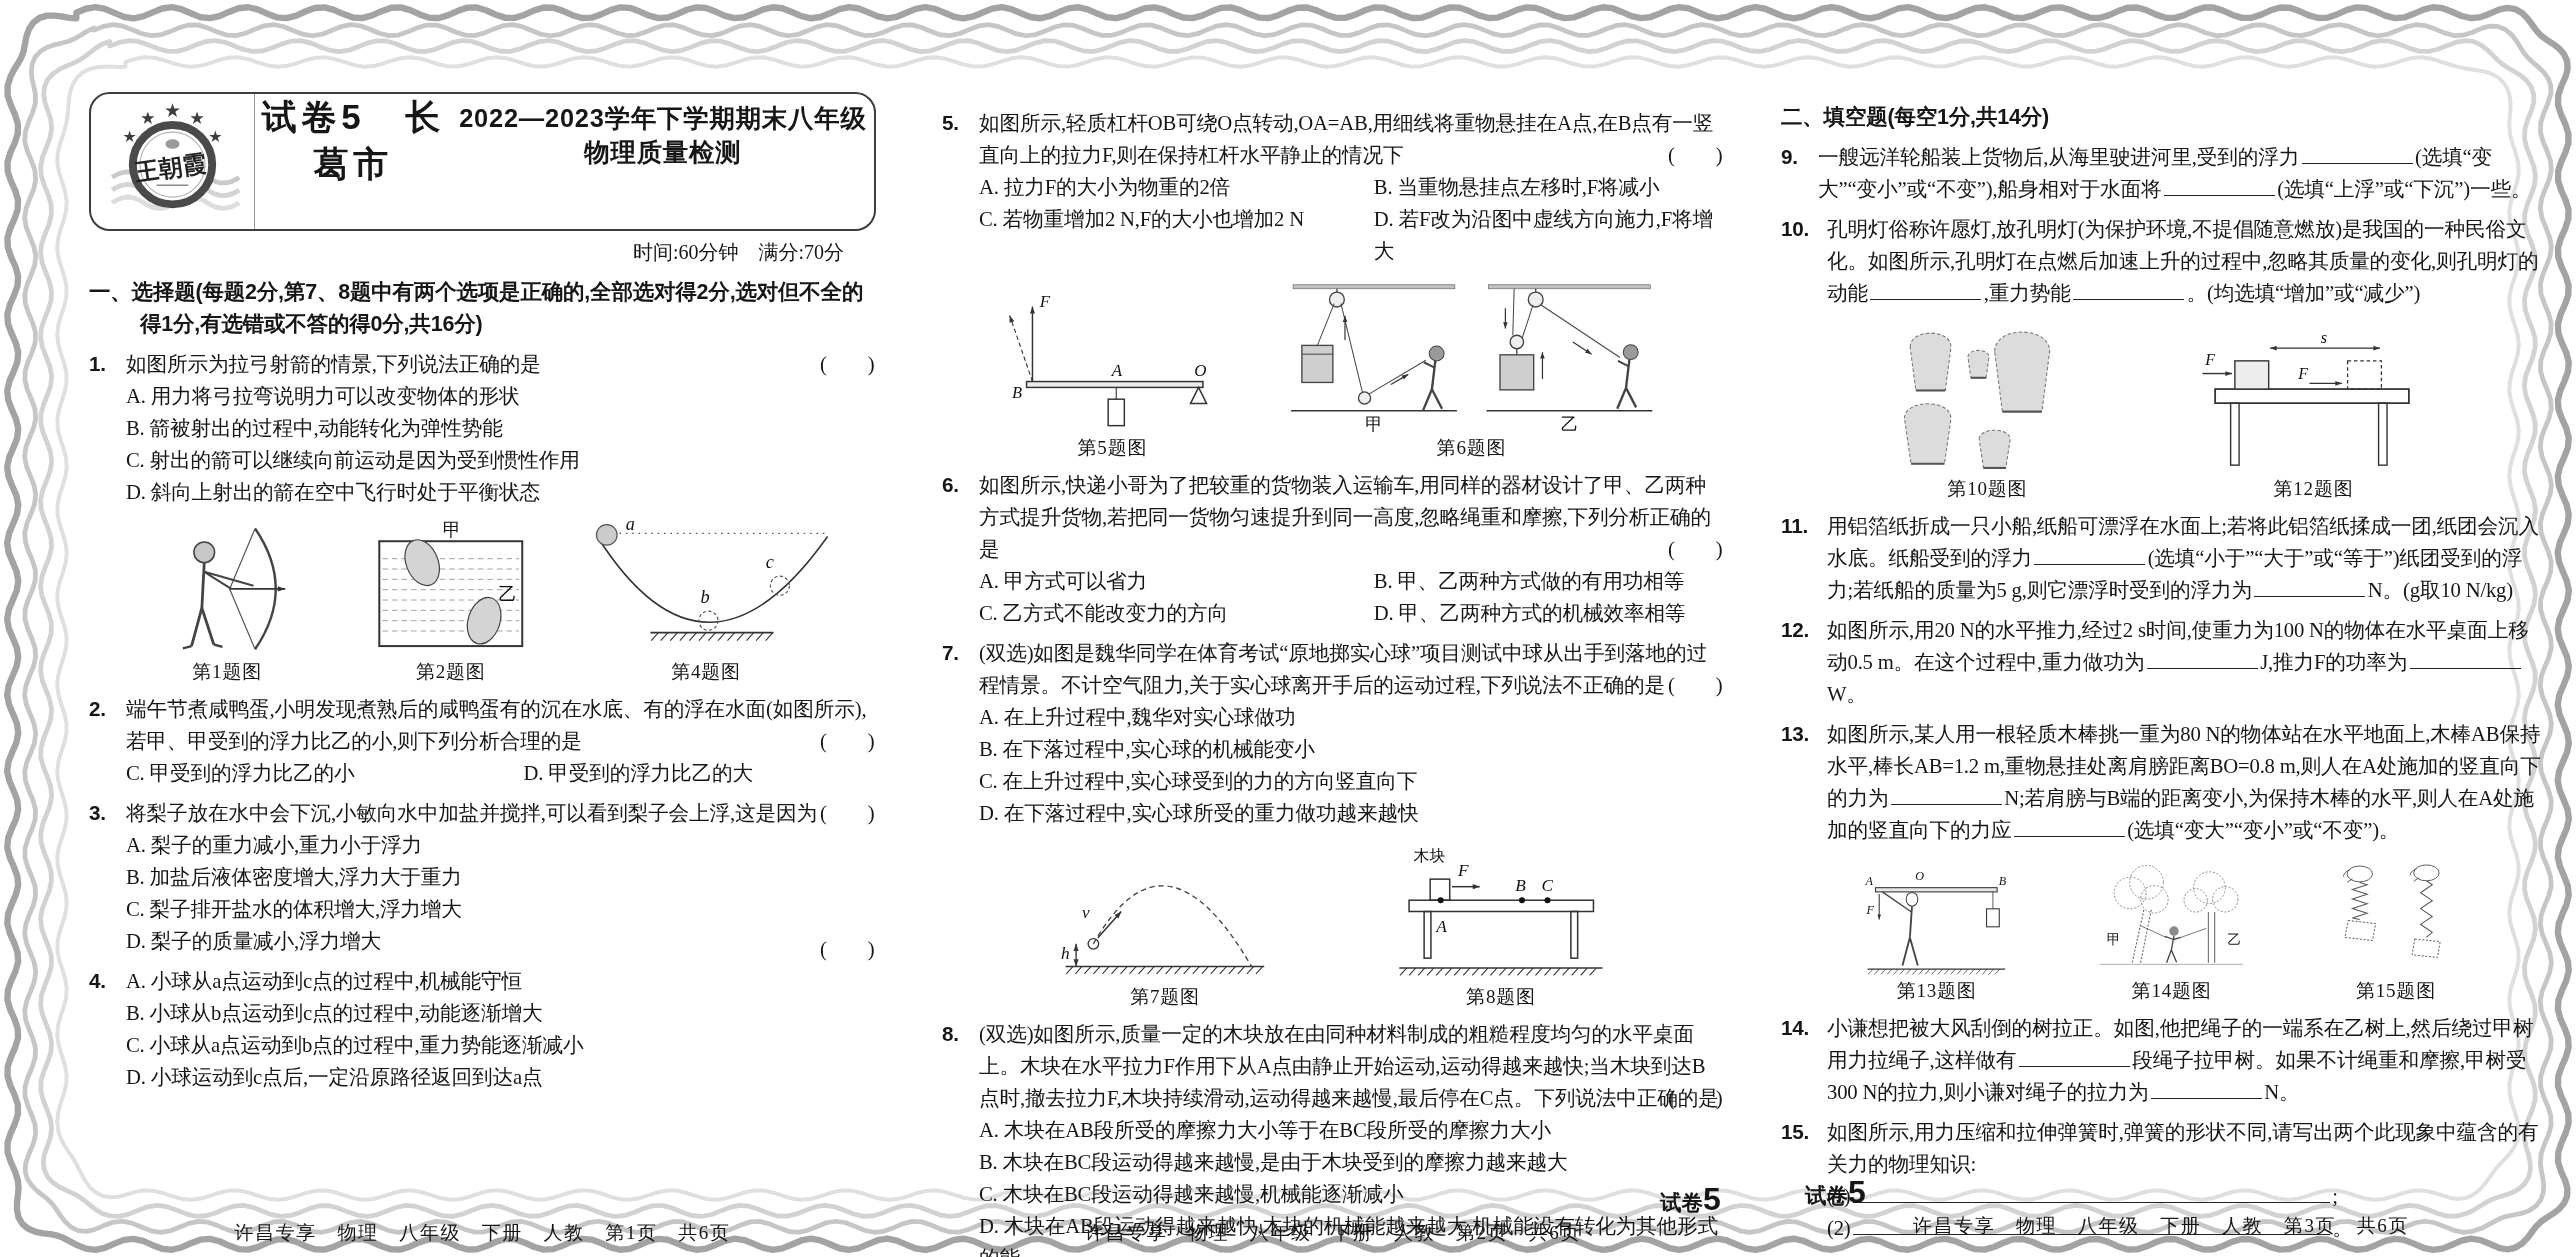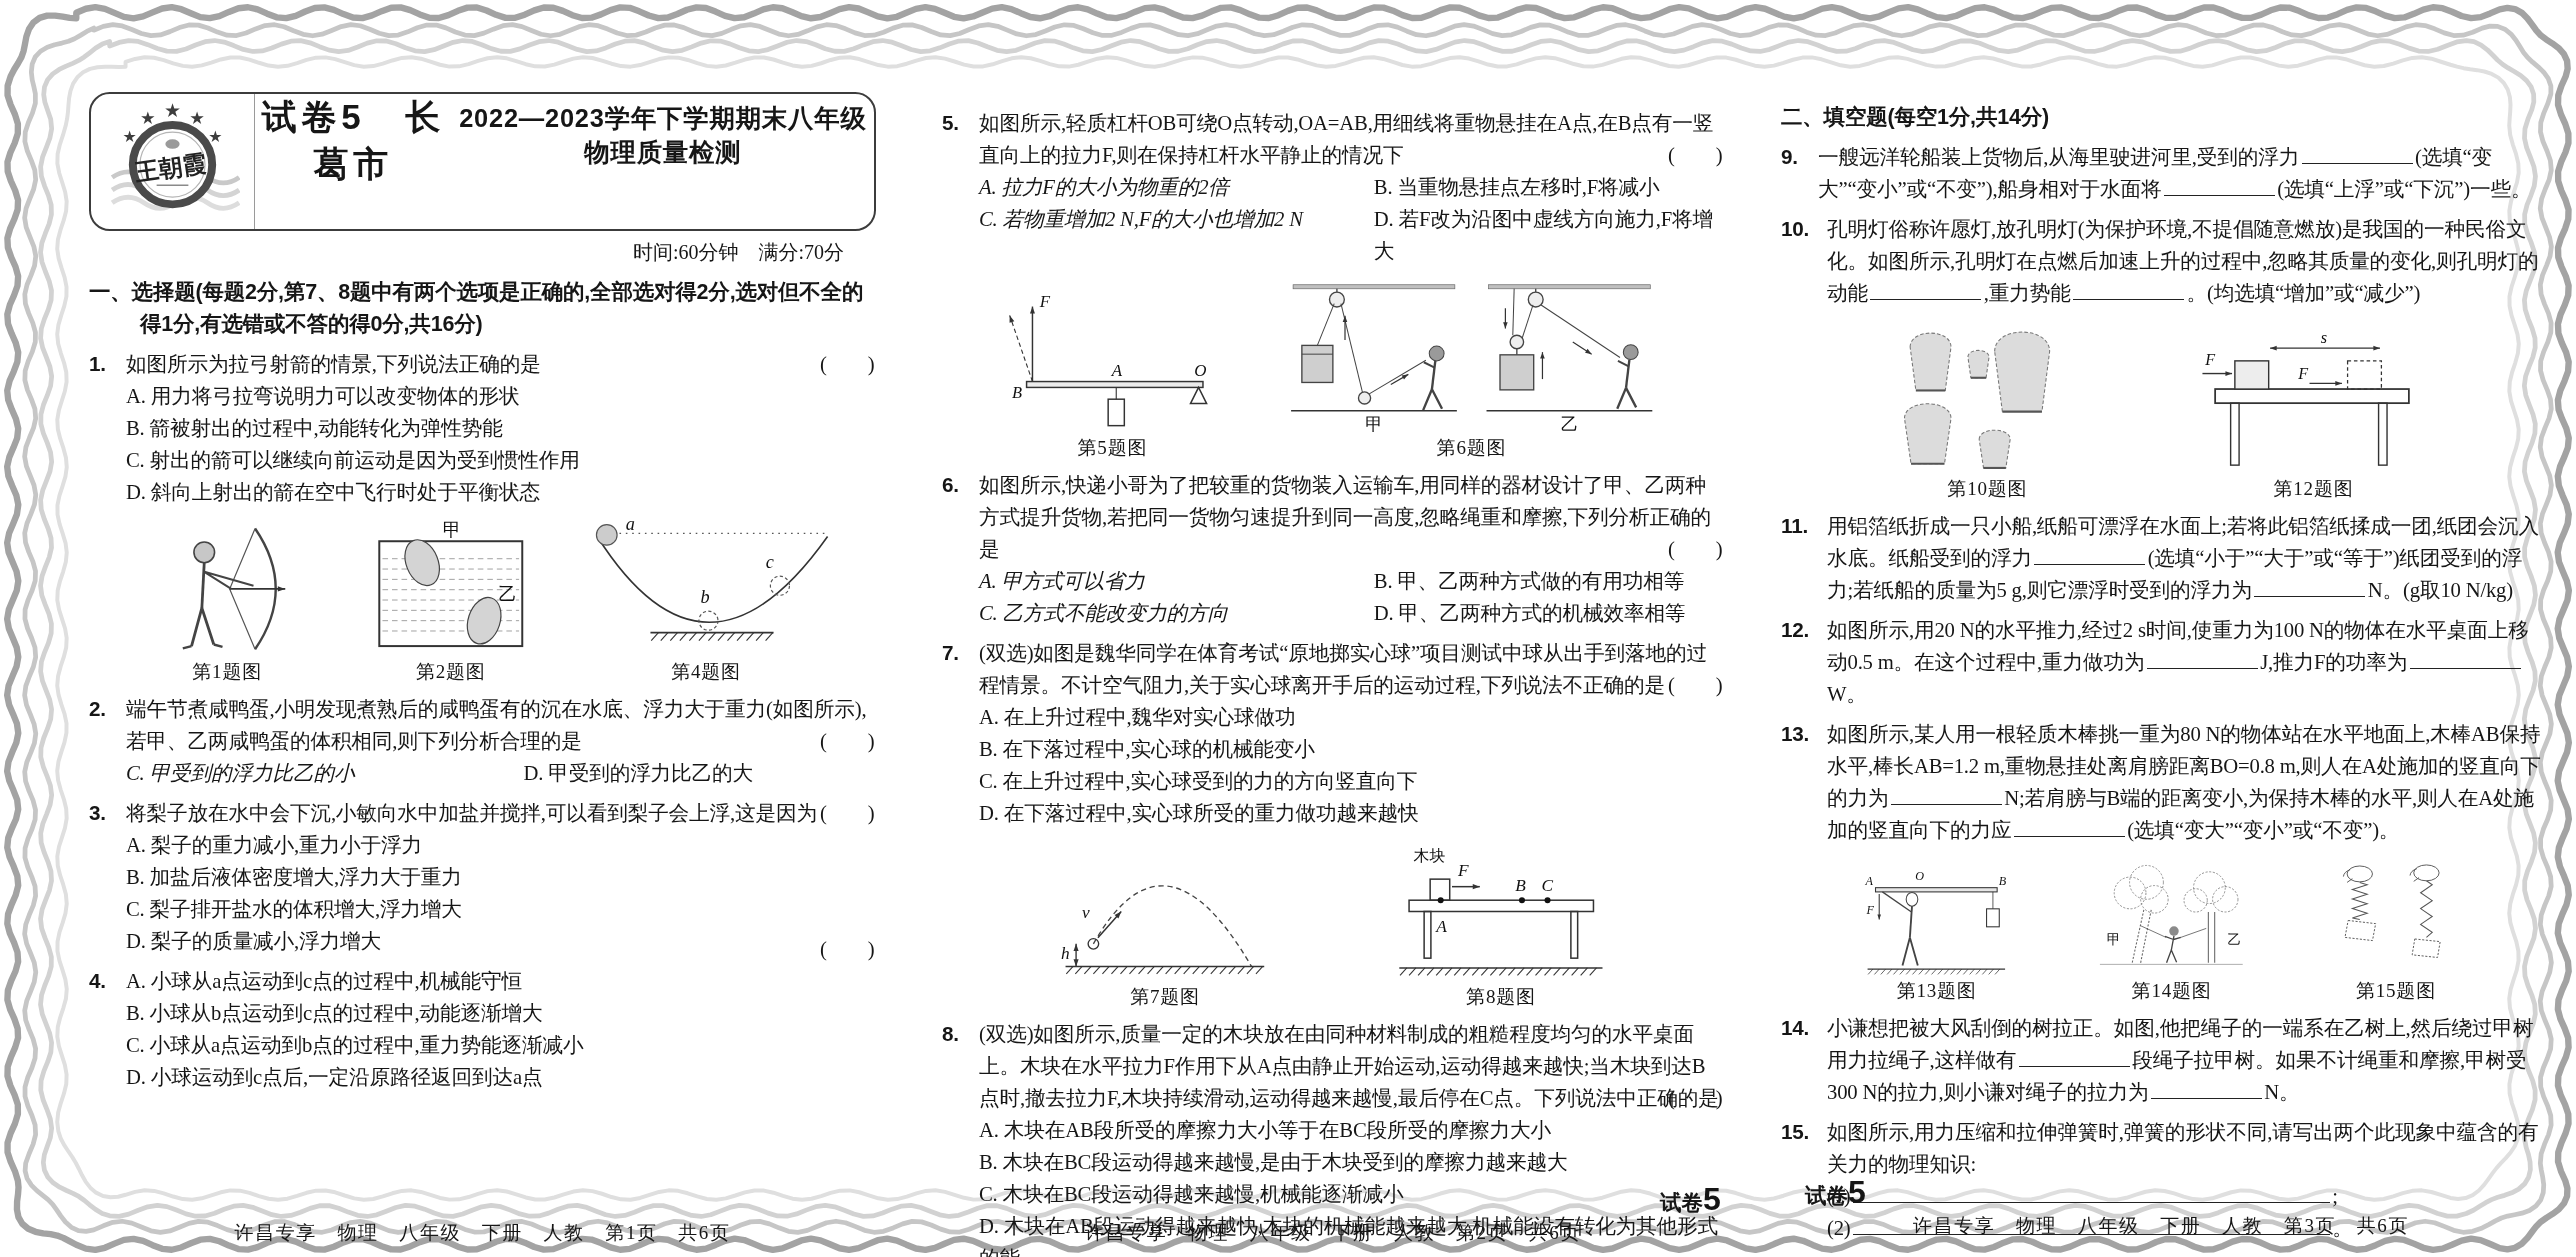--- a/index.html
+++ b/index.html
@@ -19,21 +19,21 @@
   .meta{text-align:right;font-size:20px;padding:8px 32px 0 0;}
 
   .sec-title{font-family:"Liberation Sans",sans-serif;font-weight:700;font-size:21.5px;line-height:32px;
              margin-top:9.5px;padding-left:51px;text-indent:-51px;letter-spacing:-0.2px;}
   .q{position:relative;padding-left:37px;margin-top:8px;font-size:20.7px;line-height:32px;letter-spacing:-0.2px;}
   .q.two{padding-left:46px;}
   .qnum{position:absolute;left:0;top:0;font-family:"Liberation Sans",sans-serif;font-weight:700;}
   .stem{position:relative;}
   .bracket{position:absolute;right:1.6px;bottom:0;}
   .optrow{display:flex;}
-  .optrow .opt:first-child{width:53%;font-style:italic;}
+  .optrow .opt:first-child{width:53%;}
   .optrow .opt:last-child{flex:1;}
   .qline{position:relative;}
   .blank{display:inline-block;width:111px;border-bottom:1.6px solid #222;height:19px;margin:0 2.4px;vertical-align:baseline;}
   .blank.long{width:477px;}
 
   .figrow{display:flex;justify-content:space-evenly;align-items:flex-end;margin:11px 0 3.2px;}
   .fig{text-align:center;}
   .fig svg{display:block;margin:0 auto;}
   .figcap{font-size:19px;margin-top:1.6px;letter-spacing:0.8px;}
 
@@ -151,21 +151,21 @@
               <line x1="213" y1="143" x2="204" y2="153" stroke="#333" stroke-width="1.4"></line>
               <line x1="225" y1="143" x2="216" y2="153" stroke="#333" stroke-width="1.4"></line>
               <line x1="237" y1="143" x2="228" y2="153" stroke="#333" stroke-width="1.4"></line>
               <line x1="249" y1="143" x2="240" y2="153" stroke="#333" stroke-width="1.4"></line>
             </svg>
             <div class="figcap">第4题图</div>
           </div>
         </div>
         <div class="q">
           <span class="qnum">2.</span>
-          <div class="stem"><span>端午节煮咸鸭蛋,小明发现煮熟后的咸鸭蛋有的沉在水底、浮力大于重力(如图所示),若甲、乙两咸鸭蛋的体积相同,则下列分析合理的是</span><span class="bracket">(　　)</span></div>
+          <div class="stem"><span>端午节煮咸鸭蛋,小明发现煮熟后的咸鸭蛋有的沉在水底、有的浮在水面(如图所示),若甲、甲受到的浮力比乙的小,则下列分析合理的是</span><span class="bracket">(　　)</span></div>
           <div class="opts">
             <div class="optrow">
               <div class="opt">C. 甲受到的浮力比乙的小</div>
               <div class="opt">D. 甲受到的浮力比乙的大</div>
             </div>
           </div>
         </div>
         <div class="q">
           <span class="qnum">3.</span>
           <div class="stem"><span>将梨子放在水中会下沉,小敏向水中加盐并搅拌,可以看到梨子会上浮,这是因为</span><span class="bracket">(　　)</span></div>

